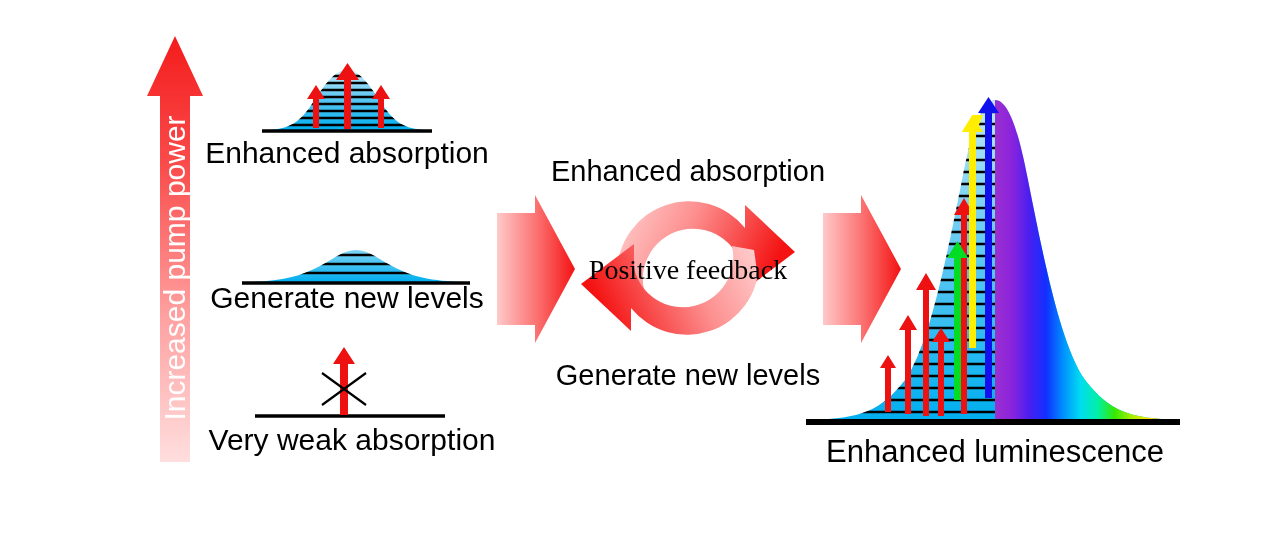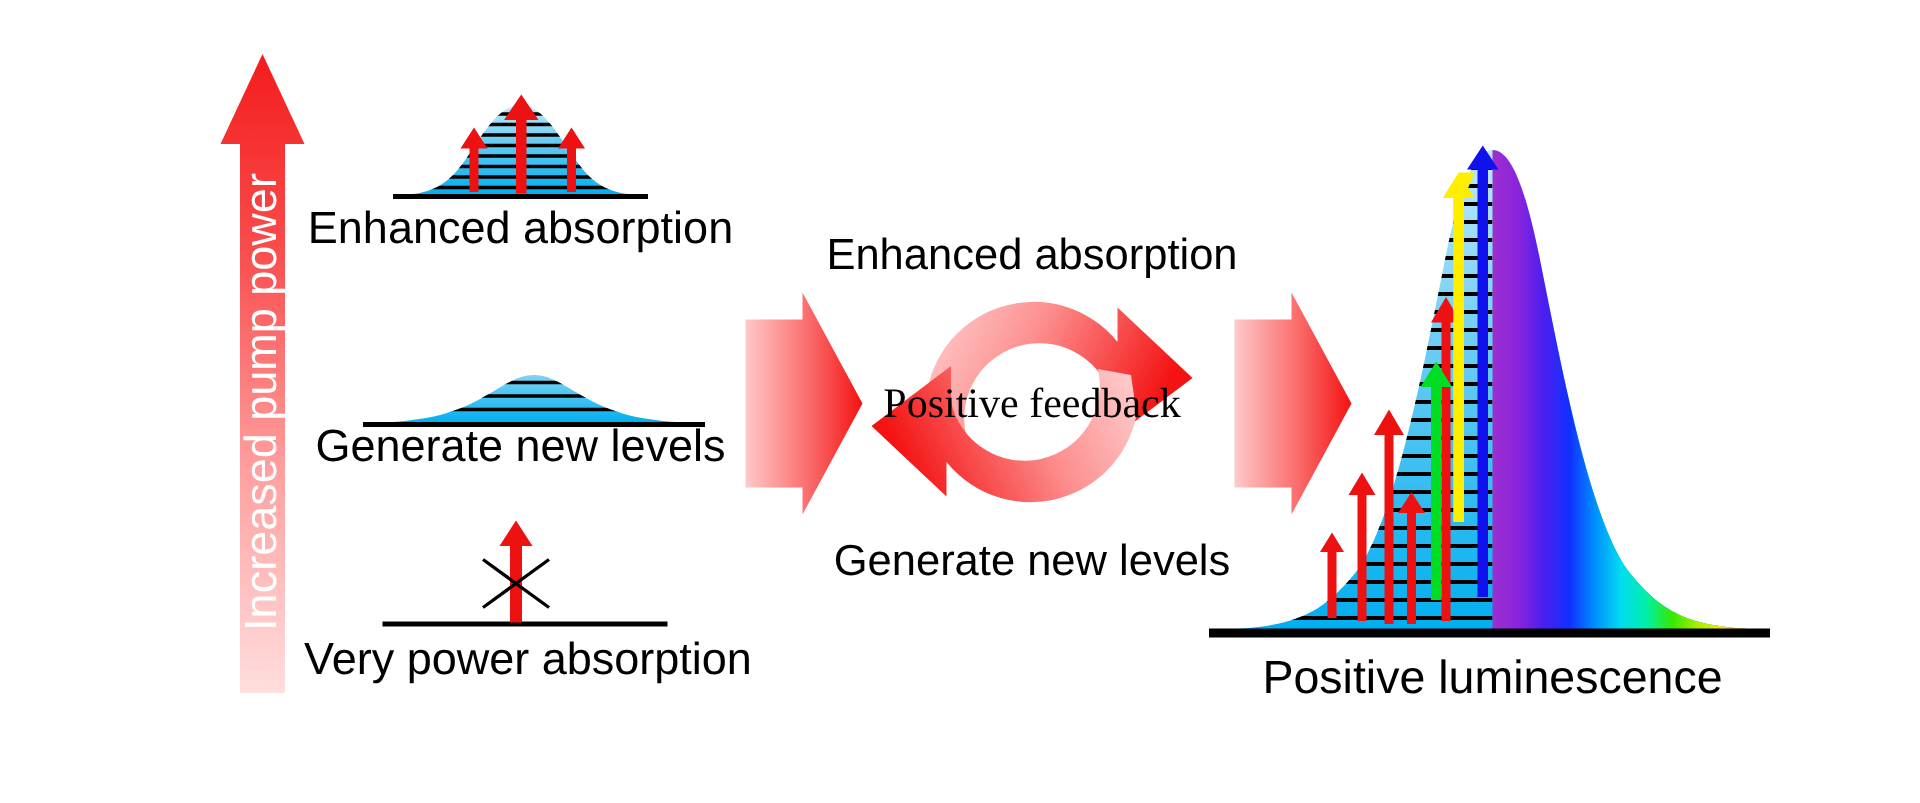--- a/index.html
+++ b/index.html
@@ -248,23 +248,23 @@
     </g>
   </svg>
 
   <div class="lbl" style="left:175px;top:268px;font-size:30px;color:#fff;
               transform:translate(-50%,-50%) rotate(-90deg);transform-origin:center;">Increased pump power</div>
 
   <div class="lbl" style="left:347px;top:153px;font-size:30px;transform:translate(-50%,-50%);">Enhanced absorption</div>
 
   <div class="lbl" style="left:347px;top:298px;font-size:30px;transform:translate(-50%,-50%);">Generate new levels</div>
 
-  <div class="lbl" style="left:352px;top:440px;font-size:30px;transform:translate(-50%,-50%);">Very power absorption</div>
+  <div class="lbl" style="left:352px;top:440px;font-size:30px;transform:translate(-50%,-50%);">Very weak absorption</div>
 
   <div class="lbl" style="left:688px;top:171px;font-size:29px;transform:translate(-50%,-50%);">Enhanced absorption</div>
 
   <div class="lbl" style="left:688px;top:270px;font-size:28px;transform:translate(-50%,-50%);font-family:Liberation Serif, serif;">Positive feedback</div>
 
   <div class="lbl" style="left:688px;top:375px;font-size:29px;transform:translate(-50%,-50%);">Generate new levels</div>
 
-  <div class="lbl" style="left:995px;top:452px;font-size:31px;transform:translate(-50%,-50%);">Positive luminescence</div>
+  <div class="lbl" style="left:995px;top:452px;font-size:31px;transform:translate(-50%,-50%);">Enhanced luminescence</div>
 
 </div>
 
 </body></html>

